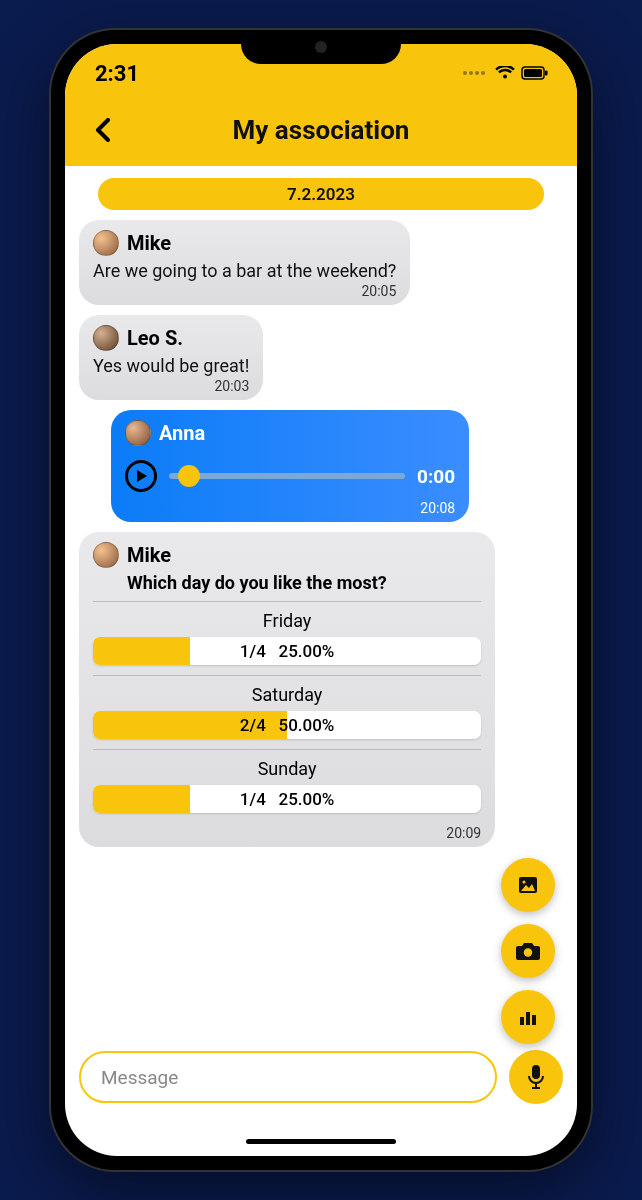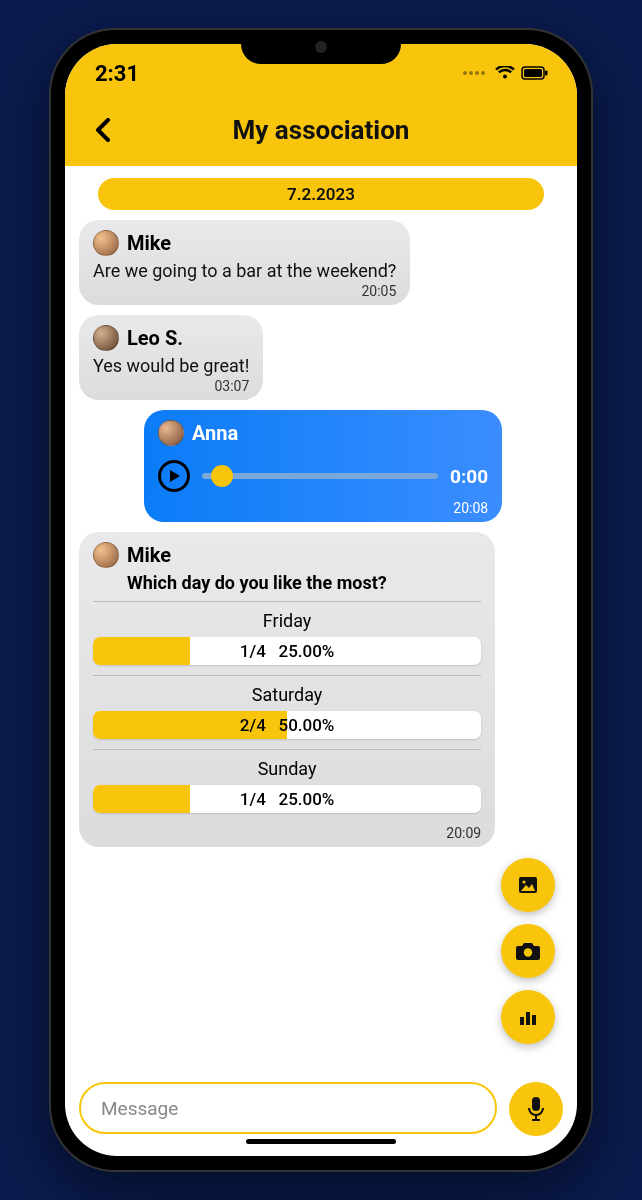--- a/index.html
+++ b/index.html
@@ -110,21 +110,21 @@
     max-width:78%;
   }
   .bubble.gray {
     background: linear-gradient(#e9e9ec,#dcdcdf);
     align-self:flex-start;
   }
   .bubble.wide { max-width:86%; width:86%; }
   .bubble.blue {
     background: linear-gradient(to right,#0a7cf7,#3b8dff);
     align-self:flex-start;
-    margin-left:65px;
+    margin-left:32px;
     width:74%;
     color:#fff;
   }
   .sender-row { display:flex; align-items:center; gap:8px; margin-bottom:4px;}
   .avatar {
     width:26px; height:26px; border-radius:50%;
     background: radial-gradient(circle at 30% 30%, #f4c28d, #8a5a3d);
     border:1px solid rgba(0,0,0,.2);
     flex-shrink:0;
   }
@@ -174,22 +174,22 @@
     gap:12px;
   }
   .fab {
     width:54px; height:54px;
     background:#F9C50C;
     border-radius:50%;
     display:flex; align-items:center; justify-content:center;
     box-shadow:0 3px 8px rgba(0,0,0,.25);
   }
   .input-row {
-    padding:12px 14px 20px;
-    display:flex; gap:12px; 
+    padding:12px 14px 52px;
+    display:flex; gap:12px; align-items:center;
   }
   .msg-input {
     flex:1;
     height:52px;
     border:2px solid #F9C50C;
     border-radius:26px;
     padding:0 20px;
     font-size:19px;
     color:#888;
     display:flex;
@@ -255,21 +255,21 @@
         <div class="msg-text">Are we going to a bar at the weekend?</div>
         <div class="time">20:05</div>
       </div>
 
       <div class="bubble gray">
         <div class="sender-row">
           <div class="avatar a2"></div>
           <span class="sender">Leo S.</span>
         </div>
         <div class="msg-text">Yes would be great!</div>
-        <div class="time">03:07</div>
+        <div class="time">20:03</div>
       </div>
 
       <div class="bubble blue">
         <div class="sender-row">
           <div class="avatar a3"></div>
           <span class="sender" style="color:#fff">Anna</span>
         </div>
         <div class="audio-row">
           <div class="play-btn">
               <div class="tri"></div>

